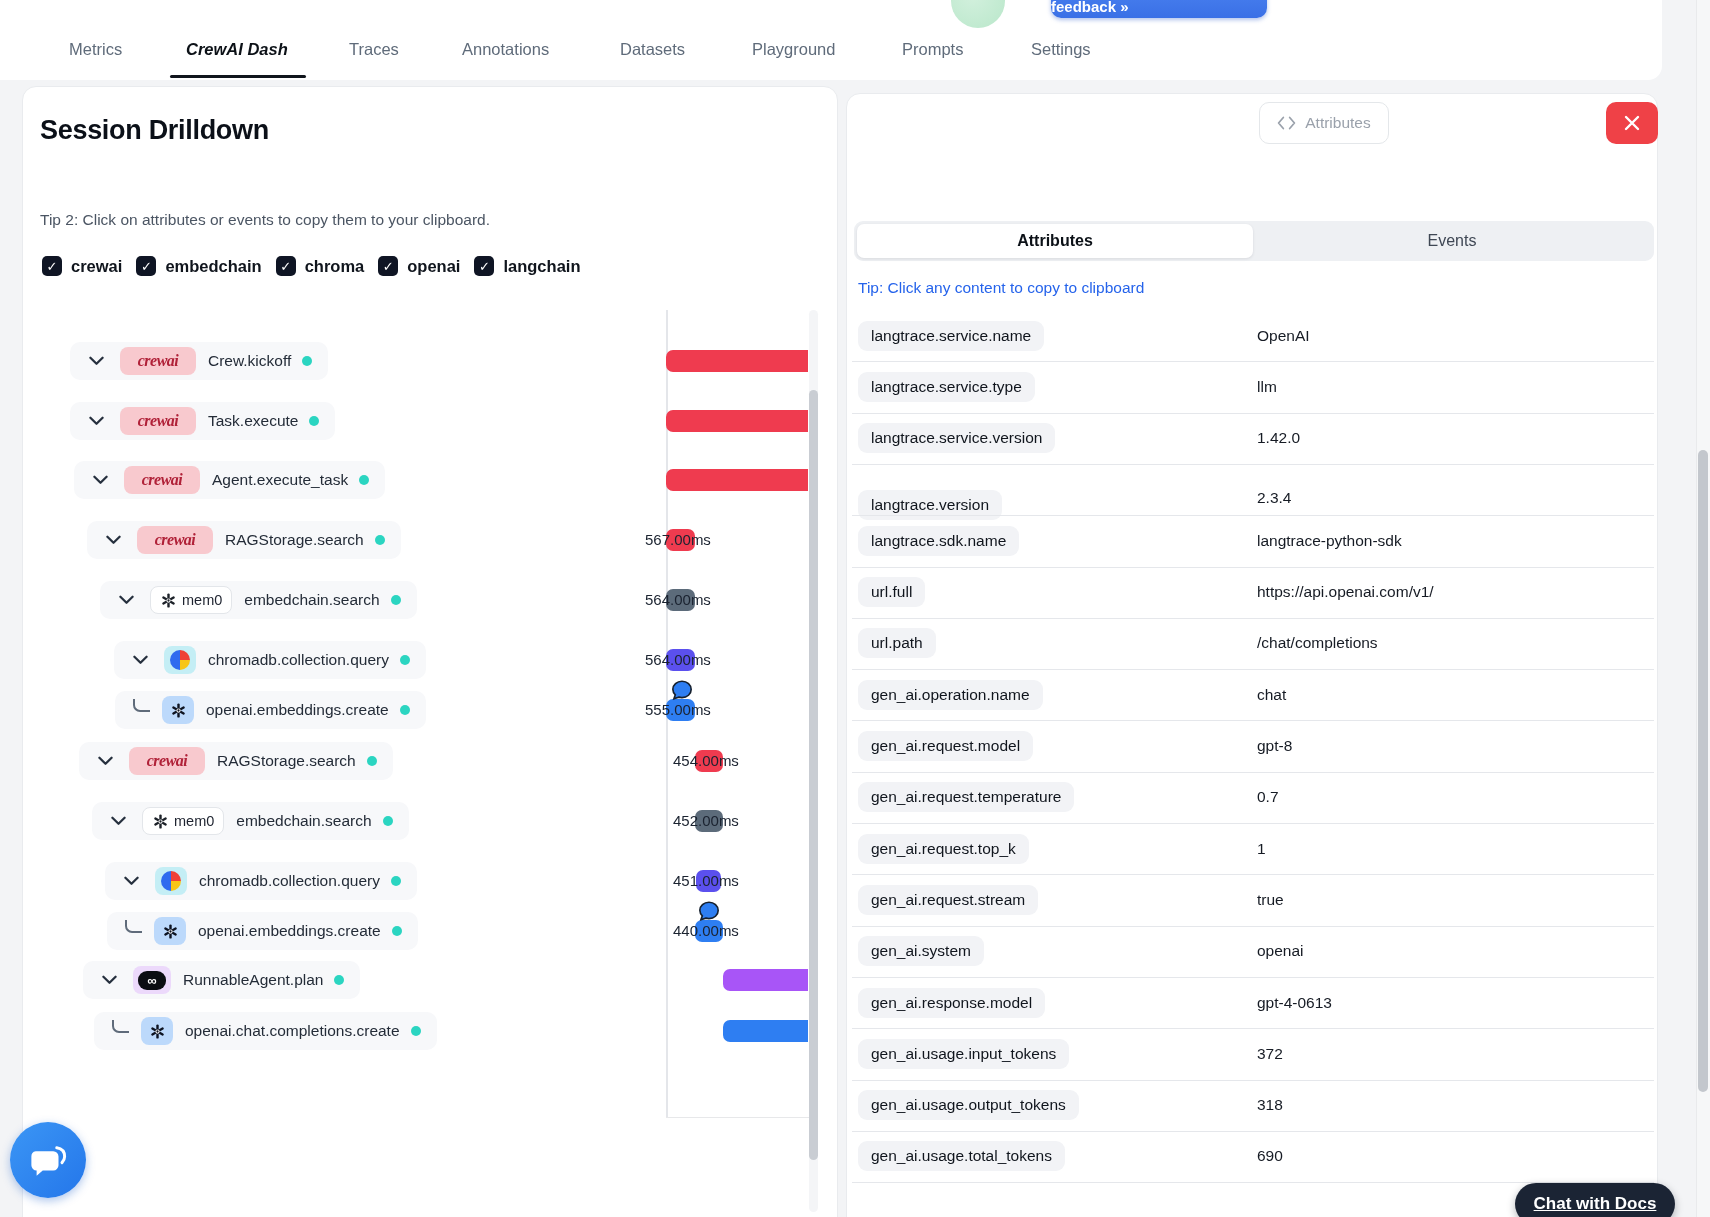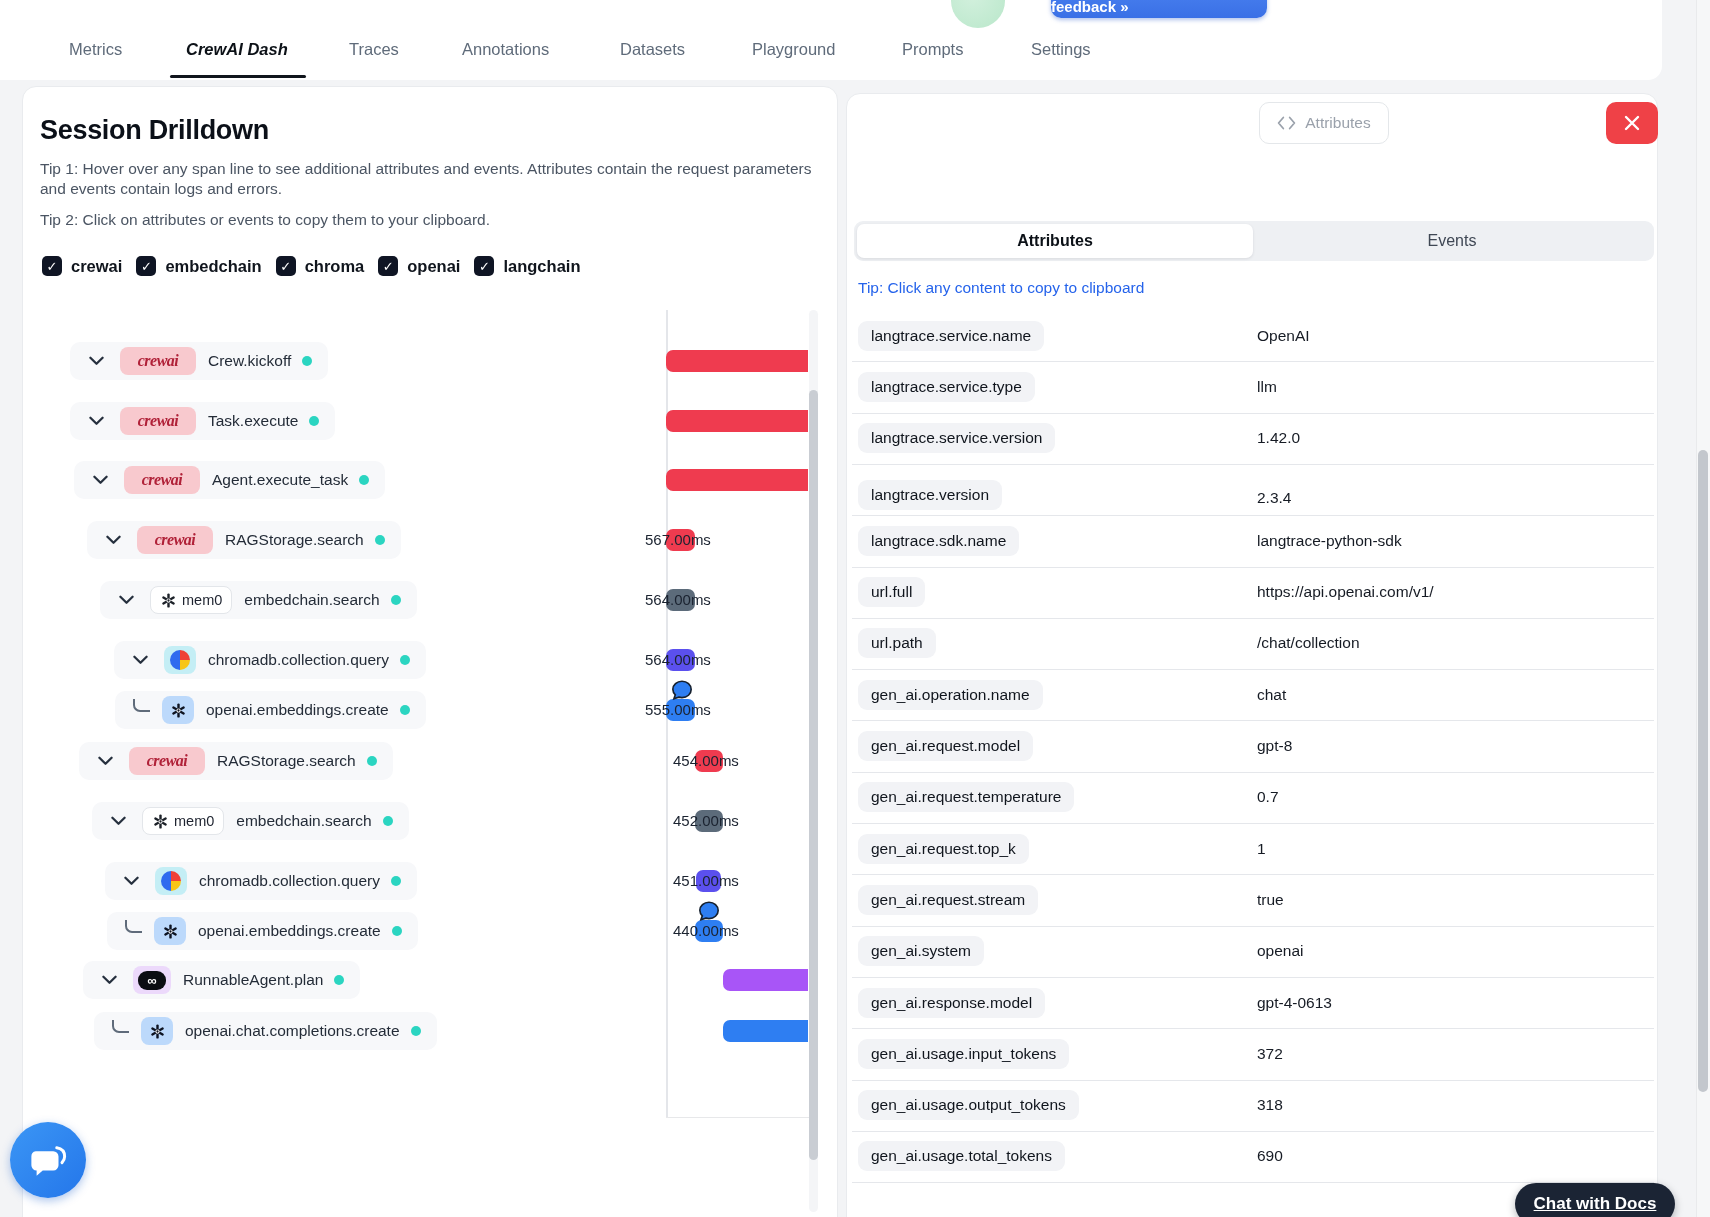--- a/index.html
+++ b/index.html
@@ -111,21 +111,20 @@
         <div class="nav-tab" style="left: 902px;">Prompts</div>
         <div class="nav-tab" style="left: 1031px;">Settings</div>
       </div>
     <div id="nav-underline"></div>
   </div>
 
   <div id="left-card"></div>
   <div id="right-card"></div>
 
   <div id="sd-title">Session Drilldown</div>
-  <div id="tip1" class="sd-tip">Tip 1: Hover over any span line to see additional attributes and events. Attributes contain the request parameters and events contain logs and errors.</div>
   <div id="tip2" class="sd-tip">Tip 2: Click on attributes or events to copy them to your clipboard.</div>
   <div id="filter-row">
       <span class="cb">✓</span>
       <span class="cb-label">crewai</span>
       <span class="cb">✓</span>
       <span class="cb-label">embedchain</span>
       <span class="cb">✓</span>
       <span class="cb-label">chroma</span>
       <span class="cb">✓</span>
       <span class="cb-label">openai</span>
@@ -364,31 +363,31 @@
   <div id="attr-table">
       <div class="attr-key" style="top: 320.65px;">langtrace.service.name</div>
       <div class="attr-val" style="top: 326.65px;">OpenAI</div>
       <div class="attr-div" style="top: 361.3px;"></div>
       <div class="attr-key" style="top: 371.95px;">langtrace.service.type</div>
       <div class="attr-val" style="top: 377.95px;">llm</div>
       <div class="attr-div" style="top: 412.6px;"></div>
       <div class="attr-key" style="top: 423.25px;">langtrace.service.version</div>
       <div class="attr-val" style="top: 429.25px;">1.42.0</div>
       <div class="attr-div" style="top: 463.9px;"></div>
-      <div class="attr-key" style="top: 480px;">langtrace.version</div>
+      <div class="attr-key" style="top: 490px;">langtrace.version</div>
       <div class="attr-val" style="top: 489px;">2.3.4</div>
       <div class="attr-div" style="top: 515.2px;"></div>
       <div class="attr-key" style="top: 525.85px;">langtrace.sdk.name</div>
       <div class="attr-val" style="top: 531.85px;">langtrace-python-sdk</div>
       <div class="attr-div" style="top: 566.5px;"></div>
       <div class="attr-key" style="top: 577.15px;">url.full</div>
       <div class="attr-val" style="top: 583.15px;">https://api.openai.com/v1/</div>
       <div class="attr-div" style="top: 617.8px;"></div>
       <div class="attr-key" style="top: 628.45px;">url.path</div>
-      <div class="attr-val" style="top: 634.45px;">/chat/collection</div>
+      <div class="attr-val" style="top: 634.45px;">/chat/completions</div>
       <div class="attr-div" style="top: 669.1px;"></div>
       <div class="attr-key" style="top: 679.75px;">gen_ai.operation.name</div>
       <div class="attr-val" style="top: 685.75px;">chat</div>
       <div class="attr-div" style="top: 720.4px;"></div>
       <div class="attr-key" style="top: 731.05px;">gen_ai.request.model</div>
       <div class="attr-val" style="top: 737.05px;">gpt-8</div>
       <div class="attr-div" style="top: 771.7px;"></div>
       <div class="attr-key" style="top: 782.35px;">gen_ai.request.temperature</div>
       <div class="attr-val" style="top: 788.35px;">0.7</div>
       <div class="attr-div" style="top: 823px;"></div>

